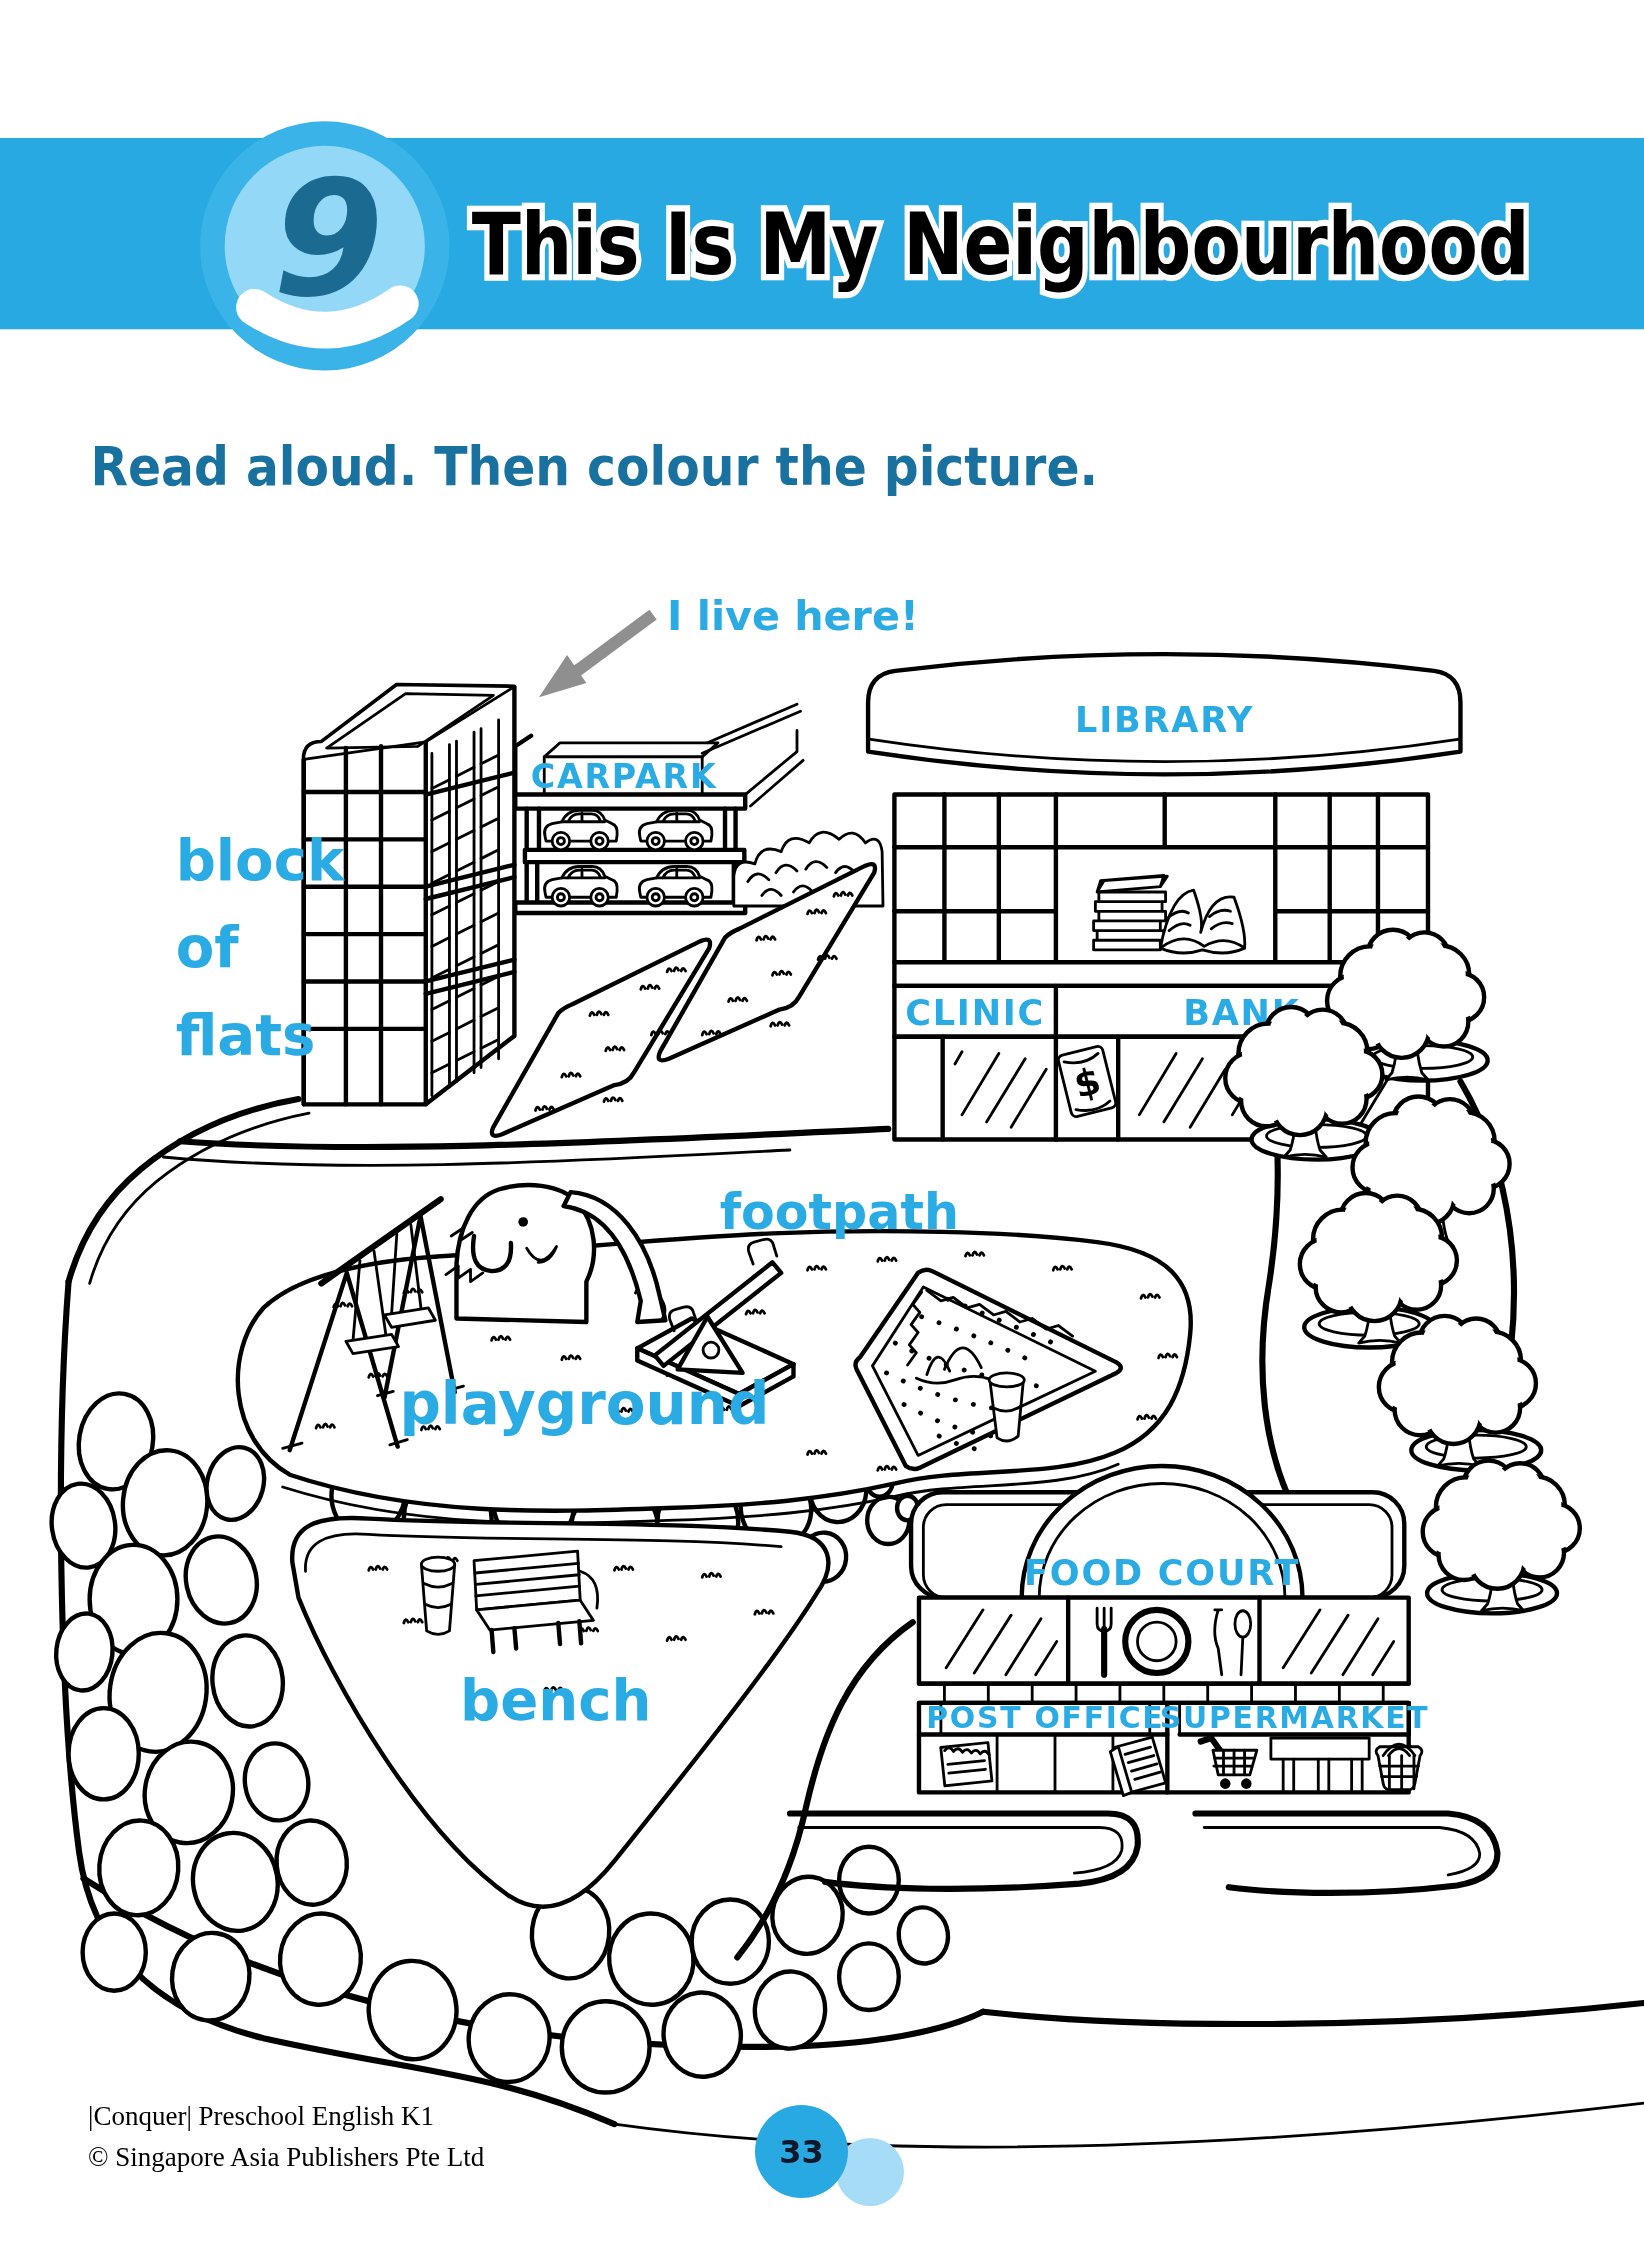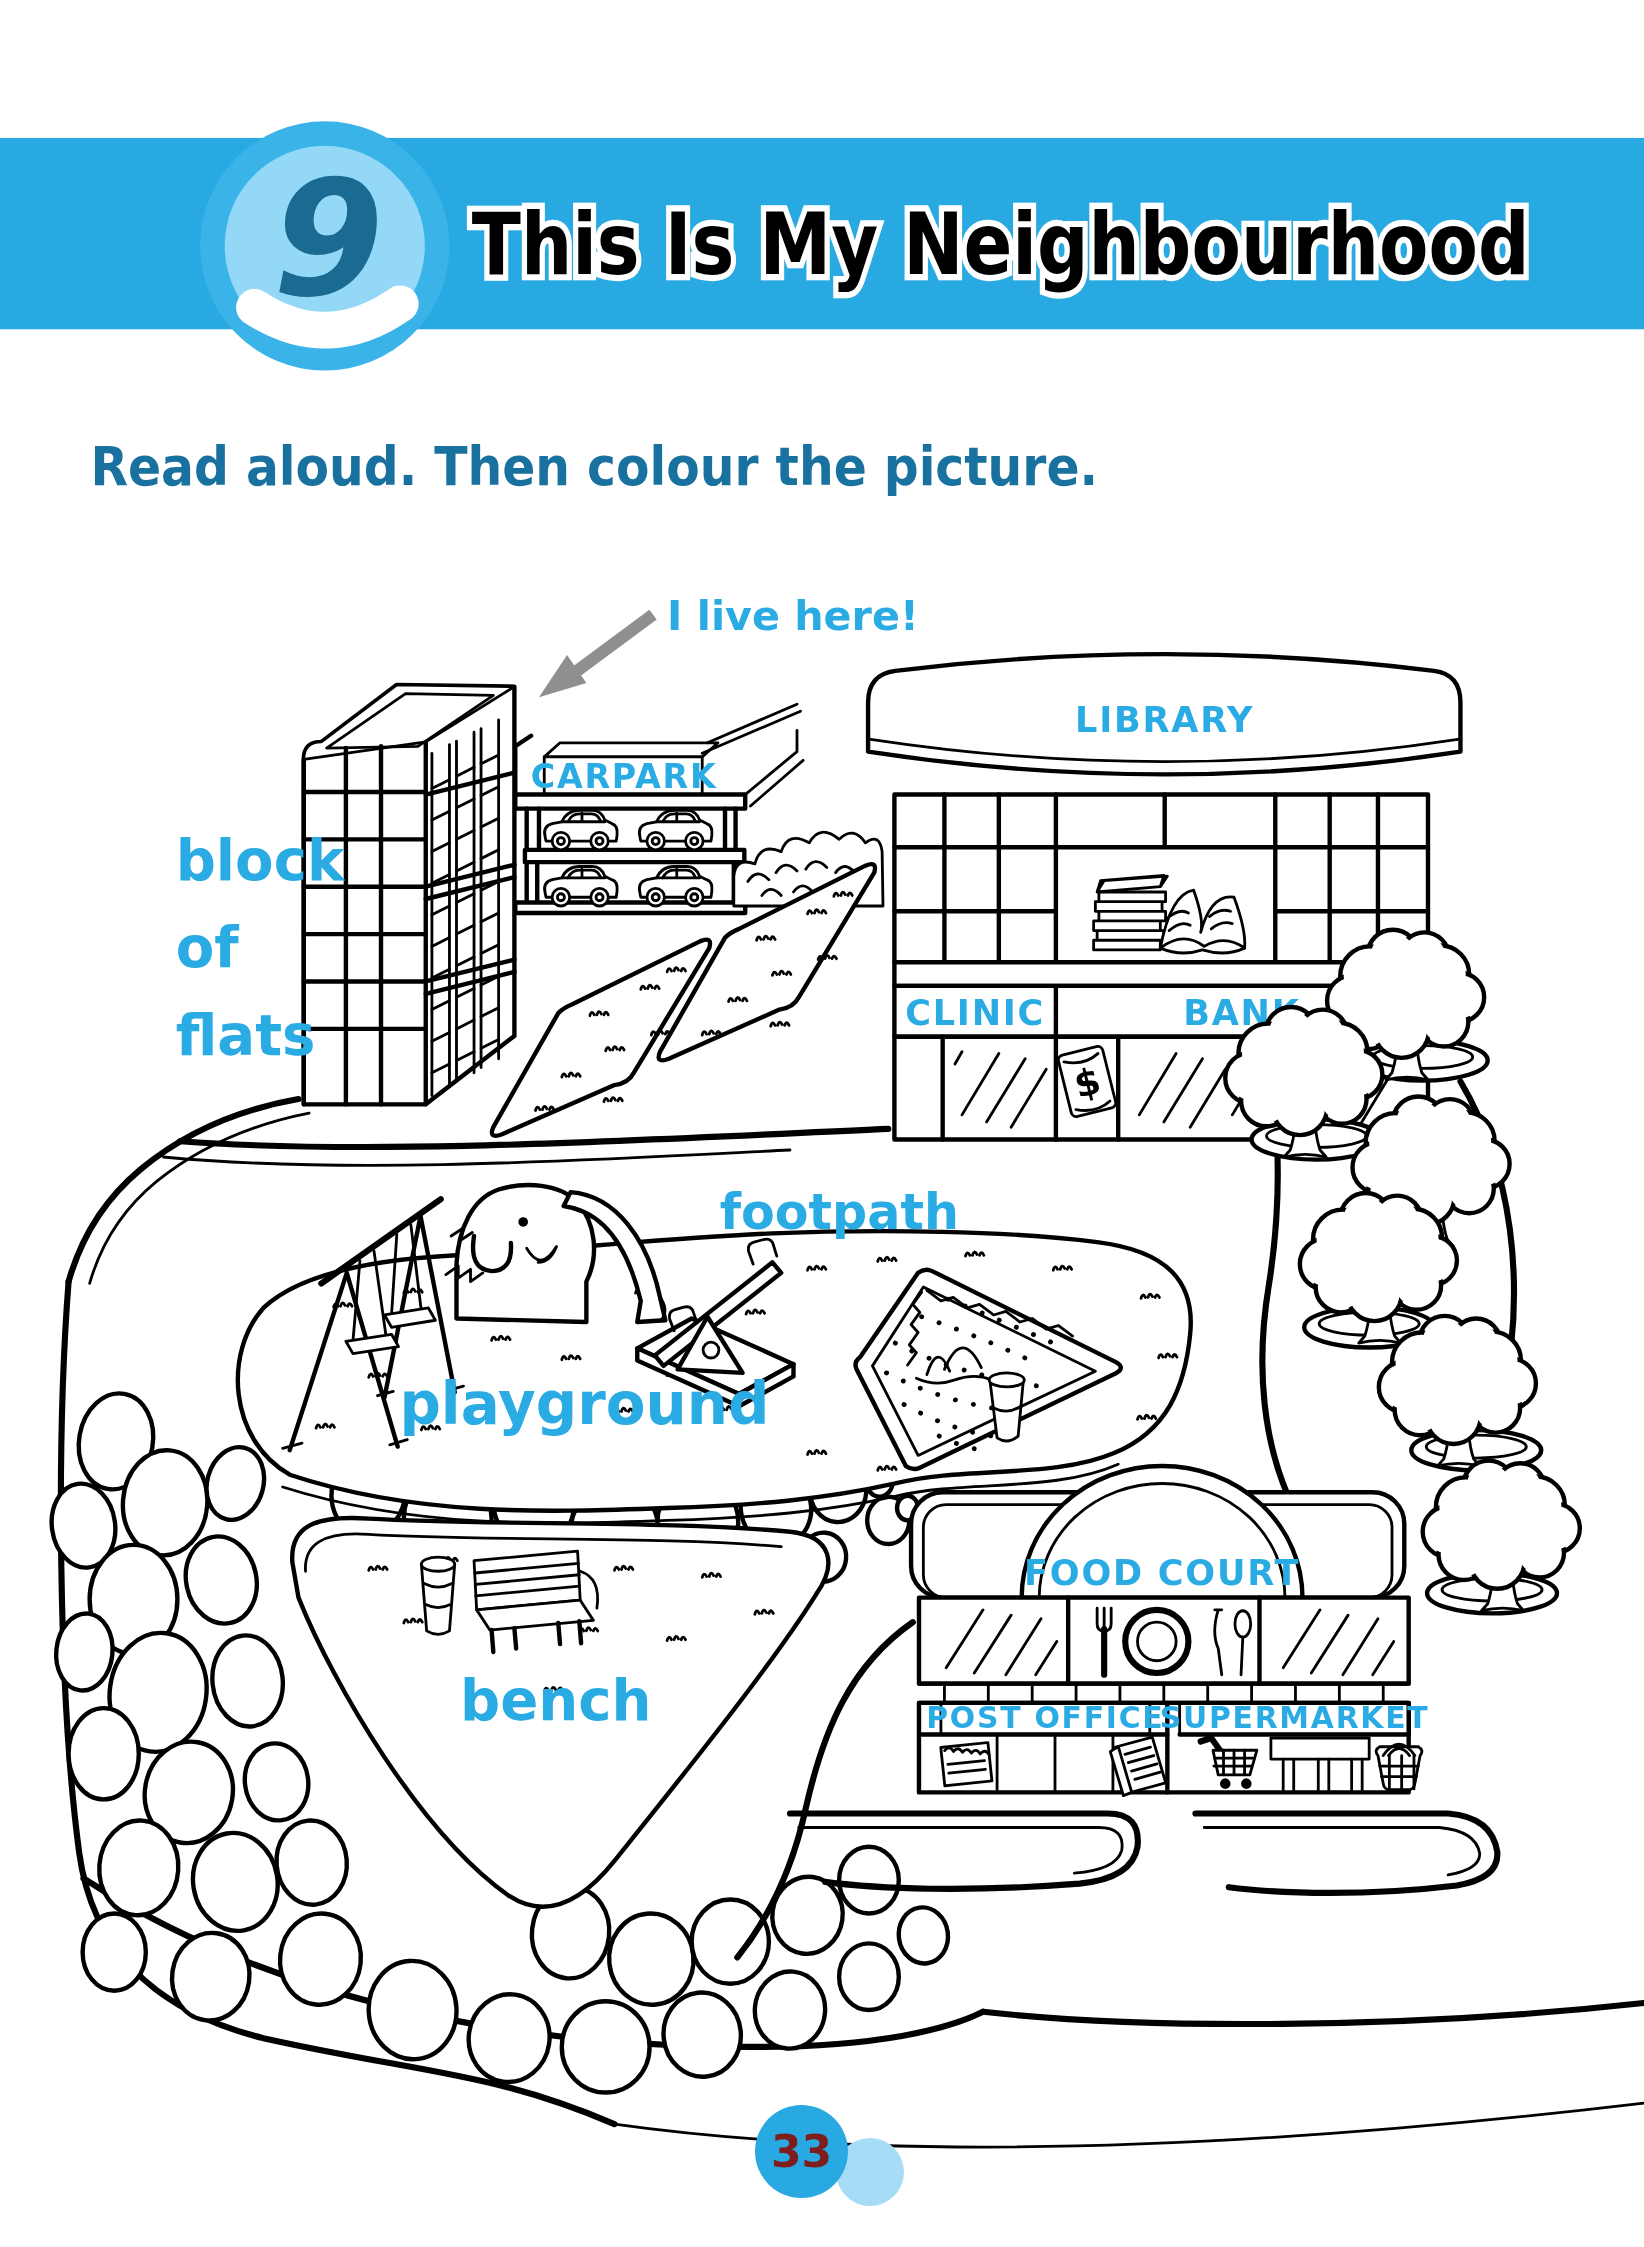--- a/index.html
+++ b/index.html
@@ -22,21 +22,21 @@
   .instr{fill:var(--heading);font-weight:bold;}
   .badge-digit{fill:var(--badge-digit);font-weight:bold;font-style:italic;}
   
   .footer{position:absolute;left:88px;top:2096px;font-family:"Liberation Serif","DejaVu Serif",serif;
           font-size:27px;line-height:41px;color:#000;}
   .pagenum{position:absolute;left:755px;top:2105px;width:193px;height:114px;}
   .pagenum .c2{position:absolute;left:81px;top:33px;width:68px;height:68px;border-radius:50%;
                background:var(--page-badge-light);}
   .pagenum .c1{position:absolute;left:0;top:0;width:93px;height:93px;border-radius:50%;
                background:var(--banner);display:flex;align-items:center;justify-content:center;
-               font-size:44px;font-weight:bold;color:#7f1d1d;}
+               font-size:32px;font-weight:bold;color:#0f172a;}
 </style>
 </head>
 <body>
 
 <div class="page">
 
   <svg class="hdr" width="1644" height="562" viewBox="0 0 1873 640">
     <rect x="0" y="157" width="1873" height="218" fill="var(--banner)"></rect>
     <g>
       <circle cx="370" cy="280" r="142" fill="var(--badge-outer)"></circle>
@@ -445,19 +445,23 @@
     <g>
       <text x="200" y="1002" font-size="64" class="lbl">block</text>
       <text x="200" y="1102" font-size="64" class="lbl">of</text>
       <text x="200" y="1202" font-size="64" class="lbl">flats</text>
       <text x="820" y="1400" font-size="56" class="lbl">footpath</text>
       <text x="455" y="1622" font-size="66" class="lbl">playground</text>
       <text x="524" y="1960" font-size="64" class="lbl">bench</text>
     </g>
   </svg>
 
+  <div class="footer">
+    <div>|Conquer| Preschool English K1</div>
+    <div>© Singapore Asia Publishers Pte Ltd</div>
+  </div>
   <div class="pagenum">
     <div class="c2"></div>
     <div class="c1">33</div>
   </div>
 
 </div>
 
 
 </body></html>

